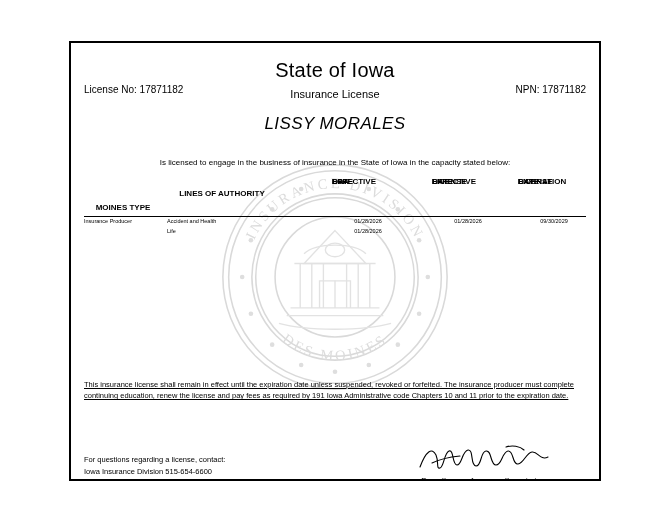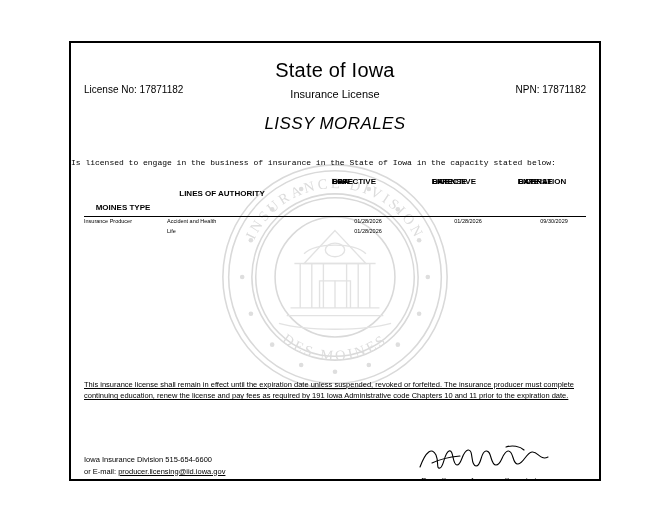--- a/index.html
+++ b/index.html
@@ -80,24 +80,23 @@
   }
   .holder {
     text-align: center;
     font-size: 17px;
     font-weight: normal;
     font-style: italic;
     margin-top: 14px;
     letter-spacing: 0.4px;
   }
   .engage {
-    text-align: left;
+    text-align: center;
     font-size: 8px;
     margin-top: 24px;
-    font-family: Liberation Mono, monospace;
   }
   .tbl {
     position: relative;
     margin: 10px 13px 0 13px;
   }
   .hdr {
     position: relative;
     height: 38px;
   }
   .hdr div {
@@ -272,20 +271,21 @@
           <span class="c-lines">Life</span>
           <span class="c-loa">01/28/2026</span>
           <span class="c-lic"></span>
           <span class="c-exp"></span>
         </div>
       </div>
 
       <div class="note">This insurance license shall remain in effect until the expiration date unless suspended, revoked or forfeited. The insurance producer must complete continuing education, renew the license and pay fees as required by 191 Iowa Administrative code Chapters 10 and 11 prior to the expiration date.</div>
 
       <div class="contact">
+        <div>For questions regarding a license, contact:</div>
         <div>Iowa Insurance Division 515-654-6600</div>
         <div><span>or E-mail: </span><a href="#">producer.licensing@iid.iowa.gov</a></div>
       </div>
 
       <div class="sig-block">
         <svg class="sig-svg" width="140" height="34" viewBox="0 0 140 34">
           <g fill="none" stroke="#000000" stroke-width="1.1" stroke-linecap="round">
             <path d="M4 26 C 10 10, 16 6, 20 14 C 23 21, 20 28, 24 27 C 28 26, 28 12, 33 10 C 38 8, 36 24, 41 24 C 46 24, 46 10, 52 9 C 58 8, 54 25, 60 25 C 66 25, 64 11, 70 10 C 76 9, 74 24, 80 24 C 86 24, 86 11, 92 10 C 98 9, 96 24, 102 23 C 108 22, 110 12, 116 11 C 122 10, 124 20, 132 16"></path>
             <path d="M16 22 C 24 18, 34 16, 44 15"></path>
             <path d="M90 6 C 96 4, 104 5, 108 9"></path>

